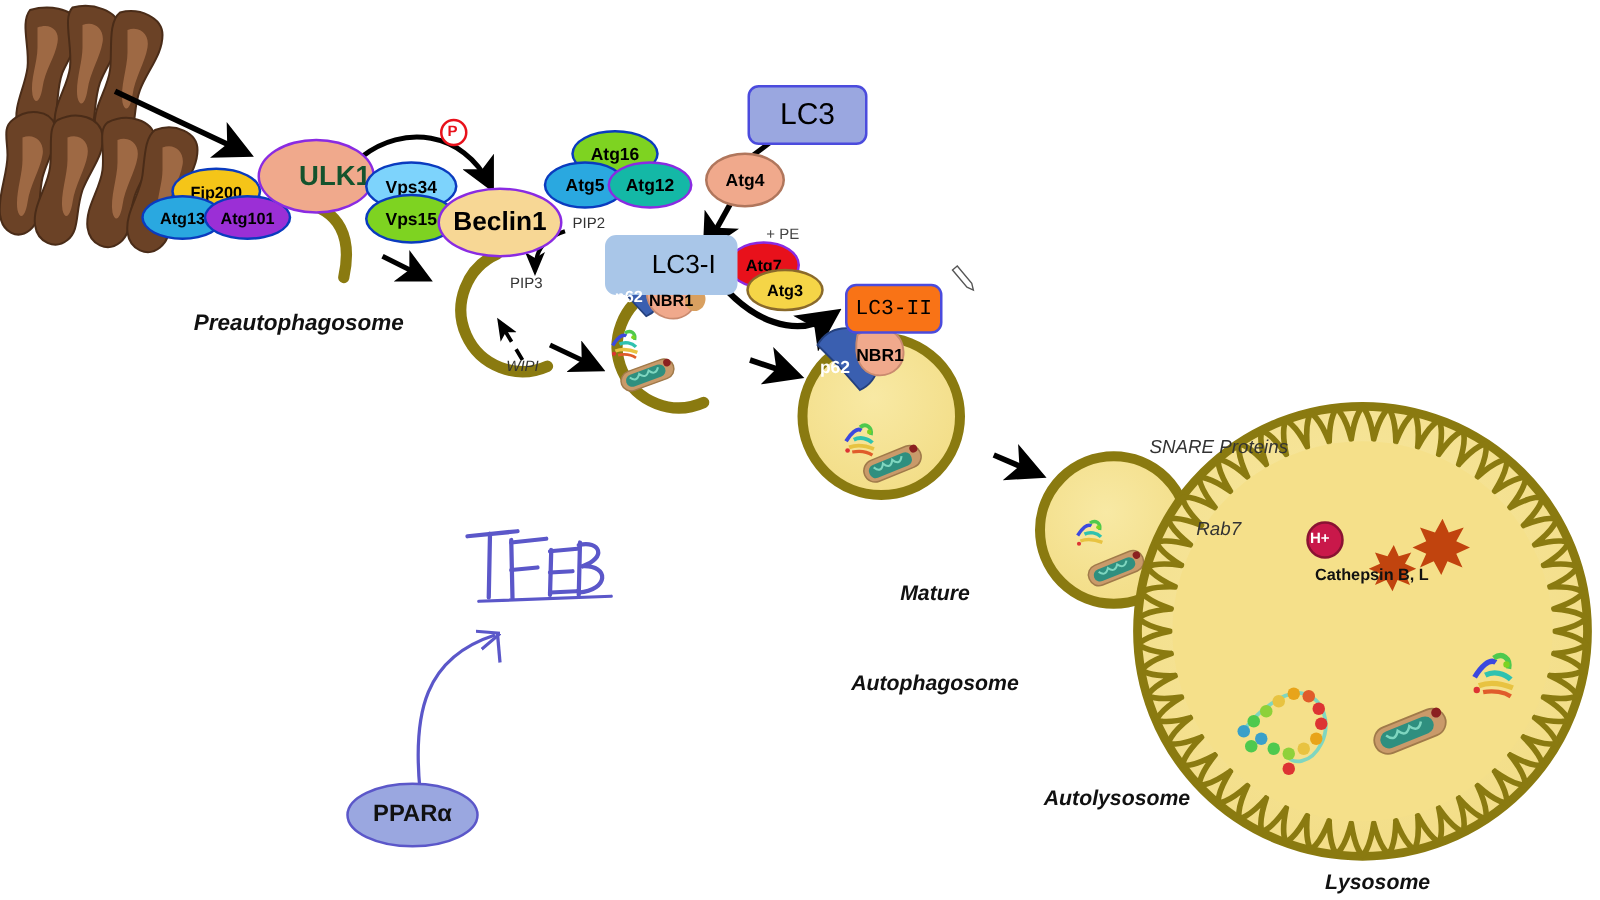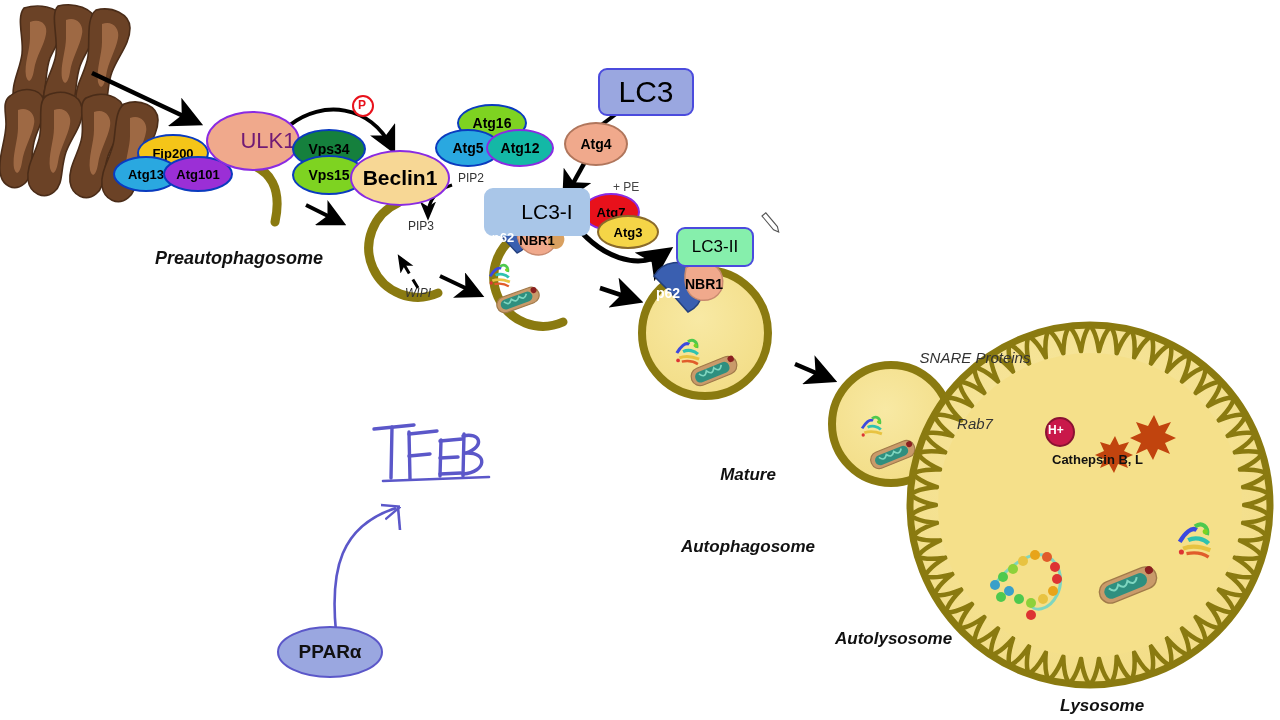--- a/index.html
+++ b/index.html
@@ -253,23 +253,23 @@
       <div style="position: absolute; left: 137px; top: 134px; width: 68px; height: 34px; border-radius: 50%; background: rgb(245, 197, 24); border: 2px solid rgb(10, 59, 191); display: flex; align-items: center; justify-content: center;">
         <span style="font-size: 13px; font-weight: bold; color: rgb(0, 0, 0); white-space: nowrap;">Fip200</span>
       </div>
       <div style="position: absolute; left: 113px; top: 156px; width: 62px; height: 32px; border-radius: 50%; background: rgb(42, 168, 224); border: 2px solid rgb(10, 59, 191); display: flex; align-items: center; justify-content: center;">
         <span style="font-size: 13px; font-weight: bold; color: rgb(0, 0, 0); white-space: nowrap;">Atg13</span>
       </div>
       <div style="position: absolute; left: 163px; top: 156px; width: 66px; height: 32px; border-radius: 50%; background: rgb(155, 47, 214); border: 2px solid rgb(10, 59, 191); display: flex; align-items: center; justify-content: center;">
         <span style="font-size: 13px; font-weight: bold; color: rgb(0, 0, 0); white-space: nowrap;">Atg101</span>
       </div>
       <div style="position: absolute; left: 206px; top: 111px; width: 90px; height: 56px; border-radius: 50%; background: rgb(240, 169, 140); border: 2px solid rgb(138, 43, 226); display: flex; align-items: center; justify-content: center;">
-        <span style="font-size: 22px; font-weight: normal; color: #701a75; white-space: nowrap; margin-left: 30px;">ULK1</span>
-      </div>
-      <div style="position: absolute; left: 292px; top: 129px; width: 70px; height: 36px; border-radius: 50%; background: #15803d; border: 2px solid rgb(10, 59, 191); display: flex; align-items: center; justify-content: center;">
+        <span style="font-size: 22px; font-weight: bold; color: #14532d; white-space: nowrap; margin-left: 30px;">ULK1</span>
+      </div>
+      <div style="position: absolute; left: 292px; top: 129px; width: 70px; height: 36px; border-radius: 50%; background: #7dd3fc; border: 2px solid rgb(10, 59, 191); display: flex; align-items: center; justify-content: center;">
         <span style="font-size: 14px; font-weight: bold; color: rgb(0, 0, 0); white-space: nowrap;">Vps34</span>
       </div>
       <div style="position: absolute; left: 292px; top: 155px; width: 70px; height: 36px; border-radius: 50%; background: rgb(126, 211, 33); border: 2px solid rgb(10, 59, 191); display: flex; align-items: center; justify-content: center;">
         <span style="font-size: 14px; font-weight: bold; color: rgb(0, 0, 0); white-space: nowrap;">Vps15</span>
       </div>
       <div style="position: absolute; left: 350px; top: 150px; width: 96px; height: 52px; border-radius: 50%; background: rgb(247, 215, 149); border: 2px solid rgb(138, 43, 226); display: flex; align-items: center; justify-content: center;">
         <span style="font-size: 21px; font-weight: bold; color: rgb(0, 0, 0); white-space: nowrap;">Beclin1</span>
       </div>
       <div style="position: absolute; left: 457px; top: 104px; width: 66px; height: 34px; border-radius: 50%; background: rgb(126, 211, 33); border: 2px solid rgb(10, 59, 191); display: flex; align-items: center; justify-content: center;">
         <span style="font-size: 14px; font-weight: bold; color: rgb(0, 0, 0); white-space: nowrap;">Atg16</span>
@@ -285,26 +285,26 @@
       </div>
       <div style="position: absolute; left: 582px; top: 193px; width: 54px; height: 34px; border-radius: 50%; background: rgb(232, 17, 27); border: 2px solid rgb(138, 43, 226); display: flex; align-items: center; justify-content: center;">
         <span style="font-size: 13px; font-weight: bold; color: rgb(0, 0, 0); white-space: nowrap;">Atg7</span>
       </div>
       <div style="position: absolute; left: 597px; top: 215px; width: 58px; height: 30px; border-radius: 50%; background: rgb(245, 213, 71); border: 2px solid rgb(138, 106, 43); display: flex; align-items: center; justify-content: center;">
         <span style="font-size: 13px; font-weight: bold; color: rgb(0, 0, 0); white-space: nowrap;">Atg3</span>
       </div>
     </div>
 <div id="boxes-layer">
       <div style="position: absolute; left: 598px; top: 68px; width: 92px; height: 44px; border-radius: 9px; background: rgb(154, 167, 224); border: 2px solid rgb(75, 75, 221); display: flex; align-items: center; justify-content: center;">
-        <span style="font-size: 30px; font-weight: normal; color: rgb(0, 0, 0); white-space: nowrap; text-align: center;">LC3</span>
+        <span style="font-size: 24px; font-weight: normal; color: rgb(0, 0, 0); white-space: nowrap; text-align: center;">LC3</span>
       </div>
       <div style="position: absolute; left: 484px; top: 188px; width: 82px; height: 44px; border-radius: 9px; background: rgb(169, 198, 232); border: 2px solid rgb(169, 198, 232); display: flex; align-items: center; justify-content: center; padding-left: 20px;">
         <span style="font-size: 21px; font-weight: normal; color: rgb(0, 0, 0); white-space: nowrap;">LC3-I</span>
       </div>
-      <div style="position: absolute; left: 676px; top: 227px; width: 74px; height: 36px; border-radius: 9px; background: #86efac; border: 2px solid rgb(75, 75, 221); display: flex; align-items: center; justify-content: center;">
+      <div style="position: absolute; left: 676px; top: 227px; width: 74px; height: 36px; border-radius: 9px; background: #f97316; border: 2px solid rgb(75, 75, 221); display: flex; align-items: center; justify-content: center; font-family: Liberation Mono, monospace;">
         <span style="font-size: 17px; font-weight: normal; color: rgb(0, 0, 0); white-space: nowrap;">LC3-II</span>
       </div>
     </div>
 <div id="tags-layer">
       <div class="protein-text" style="left: 503px; top: 237px; font-size: 13px; color: rgb(255, 255, 255);">p62</div>
       <div class="protein-text" style="left: 537px; top: 240px; font-size: 13px; color: rgb(0, 0, 0);">NBR1</div>
       <div class="protein-text" style="left: 668px; top: 293px; font-size: 14px; color: rgb(255, 255, 255);">p62</div>
       <div class="protein-text" style="left: 704px; top: 284px; font-size: 14px; color: rgb(0, 0, 0);">NBR1</div>
     </div>
 

